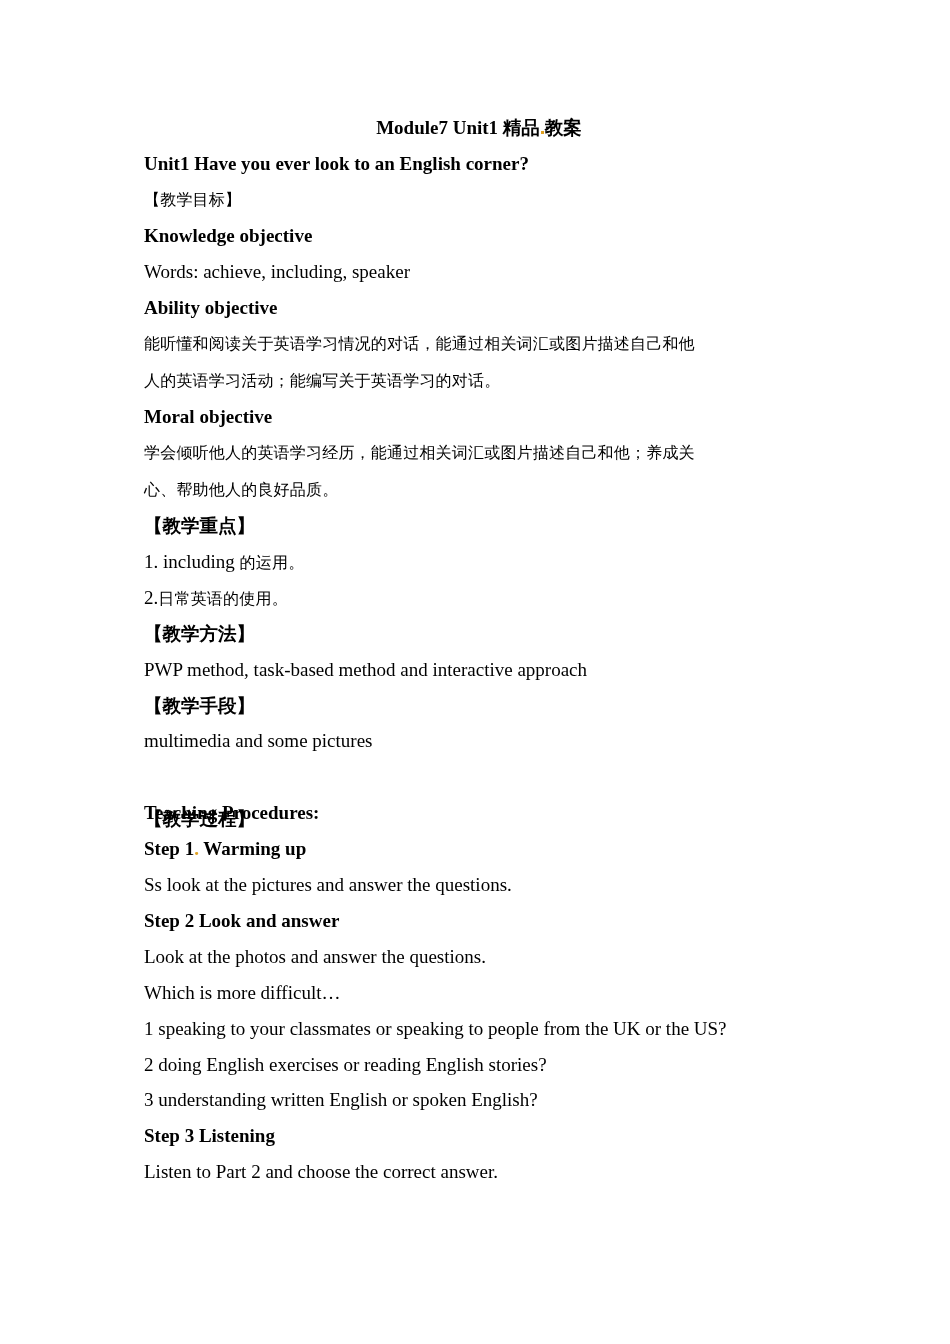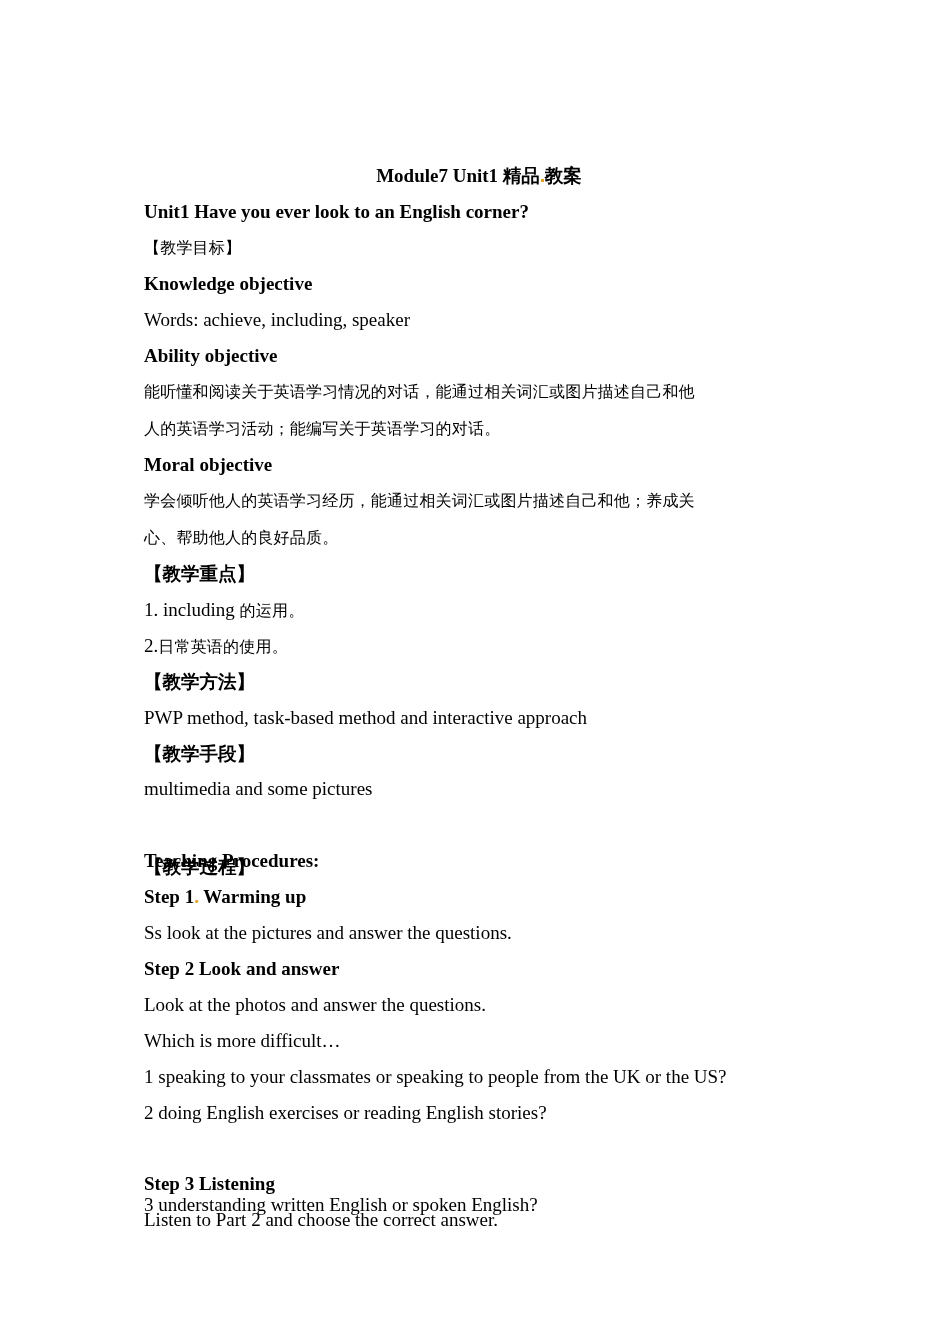--- a/index.html
+++ b/index.html
@@ -20,21 +20,20 @@
       left: 144px;
       top: 0;
       width: 670px;
     }
     .line {
       position: absolute;
       left: 0;
       white-space: nowrap;
       font-size: 19px;
       line-height: 24px;
-      margin-top: 48px;
     }
     .title {
       width: 670px;
       text-align: center;
       font-weight: bold;
       left: 0;
     }
     .bold { font-weight: bold; }
     .cjk {
       font-family: "DejaVu Sans", "Liberation Sans", sans-serif;
@@ -104,18 +103,18 @@
     <span>Step 1</span><span class="mark">.</span><span> Warming up</span>
   </div>
   <div class="line" style="top:873px;">Ss look at the pictures and answer the questions.</div>
 
   <div class="line bold" style="top:909px;">Step 2  Look and answer</div>
   <div class="line" style="top:945px;text-align:center;">Look at the photos and answer the questions.</div>
   <div class="line" style="top:981px;">Which is more difficult…</div>
 
   <div class="line" style="top:1017px;">1 speaking to your classmates or speaking to people from the UK or the US?</div>
   <div class="line" style="top:1053px;">2 doing English exercises or reading English stories?</div>
-  <div class="line" style="top:1145px;">3 understanding written English or spoken English?</div>
+  <div class="line" style="top:1088px;">3 understanding written English or spoken English?</div>
 
   <div class="line bold" style="top:1124px;">Step 3  Listening</div>
   <div class="line" style="top:1160px;text-align:center;">Listen to Part 2 and choose the correct answer.</div>
 
 </div>
 
 </body></html>

